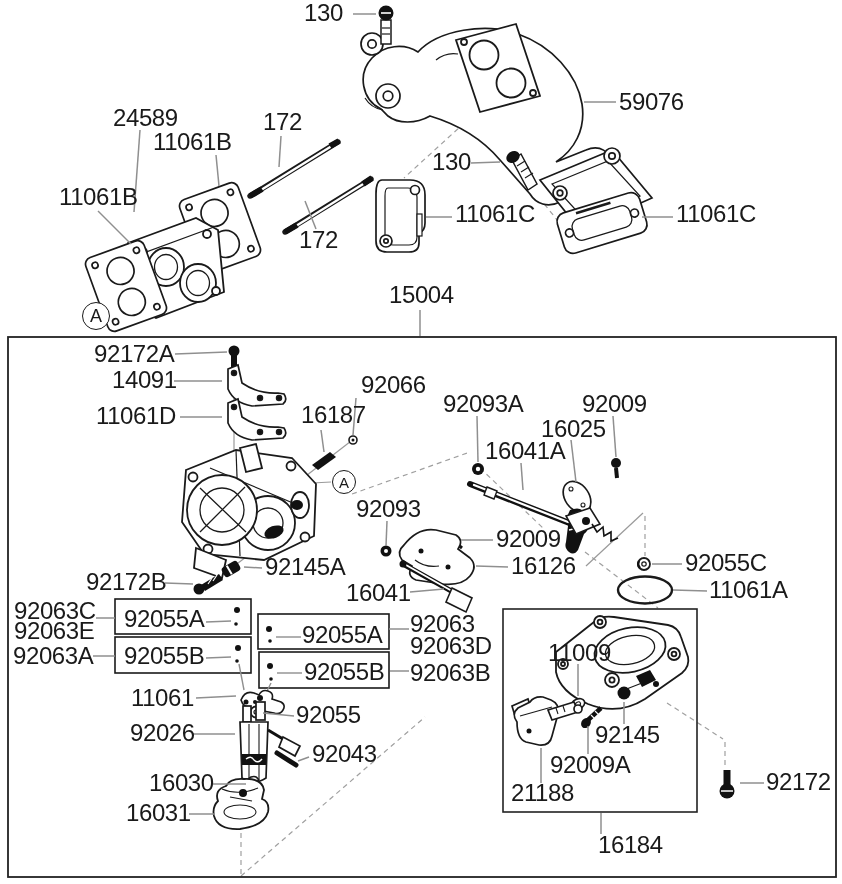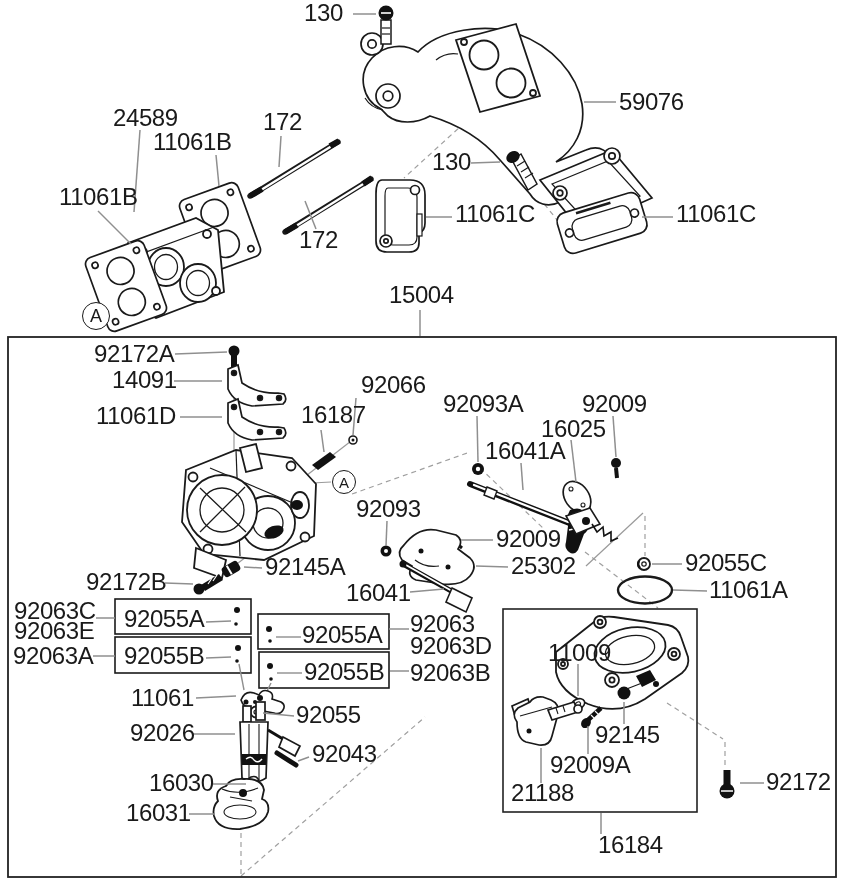--- a/index.html
+++ b/index.html
@@ -435,21 +435,21 @@
       <span class="part-label" style="left: 112px; top: 369px;">14091</span>
       <span class="part-label" style="left: 96px; top: 405px;">11061D</span>
       <span class="part-label" style="left: 325px; top: 374px; margin-left: 36px;">92066</span>
       <span class="part-label" style="left: 290px; top: 404px; margin-left: 11px;">16187</span>
       <span class="part-label" style="left: 443px; top: 393px;">92093A</span>
       <span class="part-label" style="left: 582px; top: 393px;">92009</span>
       <span class="part-label" style="left: 541px; top: 418px;">16025</span>
       <span class="part-label" style="left: 485px; top: 440px;">16041A</span>
       <span class="part-label" style="left: 356px; top: 498px;">92093</span>
       <span class="part-label" style="left: 496px; top: 528px;">92009</span>
-      <span class="part-label" style="left: 511px; top: 555px;">25302</span>
+      <span class="part-label" style="left: 511px; top: 555px;">16126</span>
       <span class="part-label" style="left: 346px; top: 582px;">16041</span>
       <span class="part-label" style="left: 265px; top: 556px;">92145A</span>
       <span class="part-label" style="left: 86px; top: 571px;">92172B</span>
       <span class="part-label" style="left: 685px; top: 552px;">92055C</span>
       <span class="part-label" style="left: 709px; top: 579px;">11061A</span>
       <span class="part-label" style="left: 14px; top: 600px;">92063C</span>
       <span class="part-label" style="left: 14px; top: 620px;">92063E</span>
       <span class="part-label" style="left: 13px; top: 645px;">92063A</span>
       <span class="part-label" style="left: 124px; top: 608px;">92055A</span>
       <span class="part-label" style="left: 124px; top: 645px;">92055B</span>

